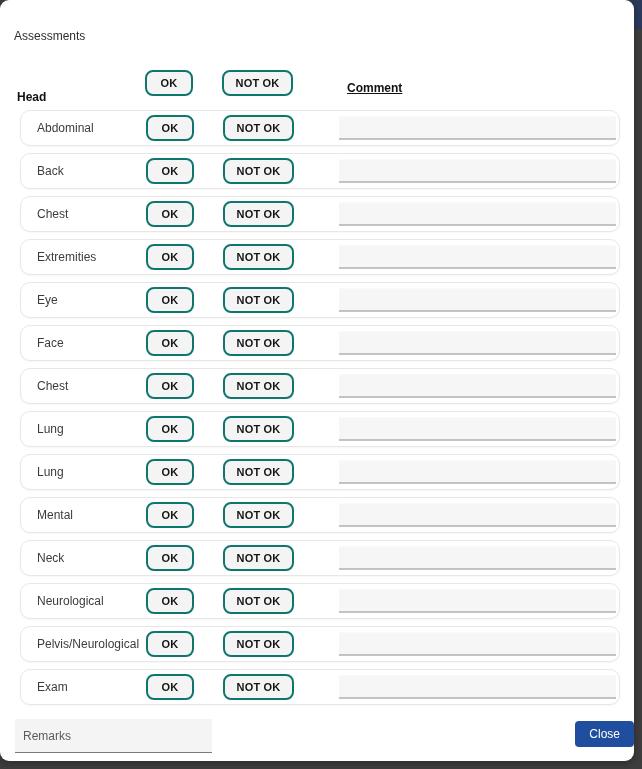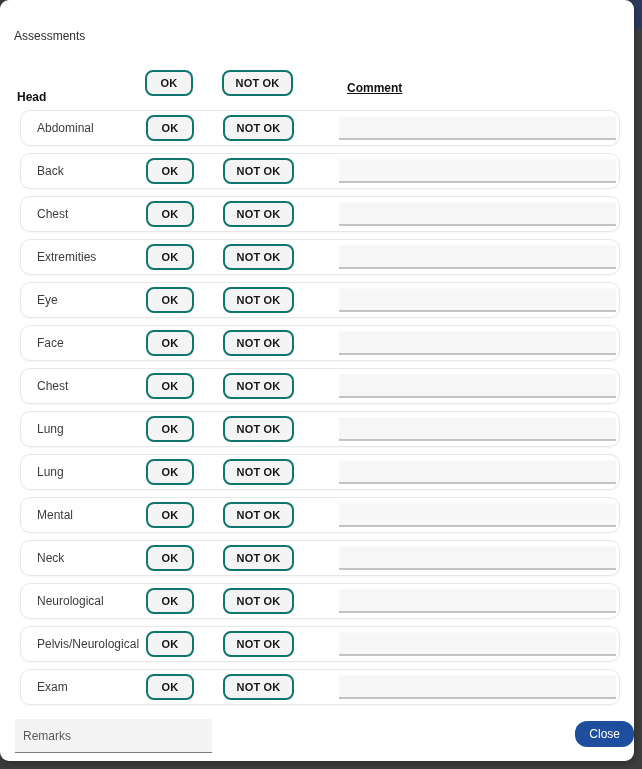--- a/index.html
+++ b/index.html
@@ -110,21 +110,21 @@
     font-size: 12px; color: #333;
     padding: 0 8px;
     outline: none;
   }
   .remarks-input::placeholder { color: #5a5a5a; opacity: 1; }
   .close-btn {
     height: 26px;
     padding: 0 14px;
     background: var(--accent, #1f4e9e);
     color: #ffffff;
-    border: none; border-radius: 12px;
+    border: none; border-radius: 4px;
     font-family: "Liberation Sans", sans-serif;
     font-size: 12px;
     cursor: pointer;
     align-self: center;
     margin-bottom: 4px;
   }
 </style>
 </head>
 <body>
 

